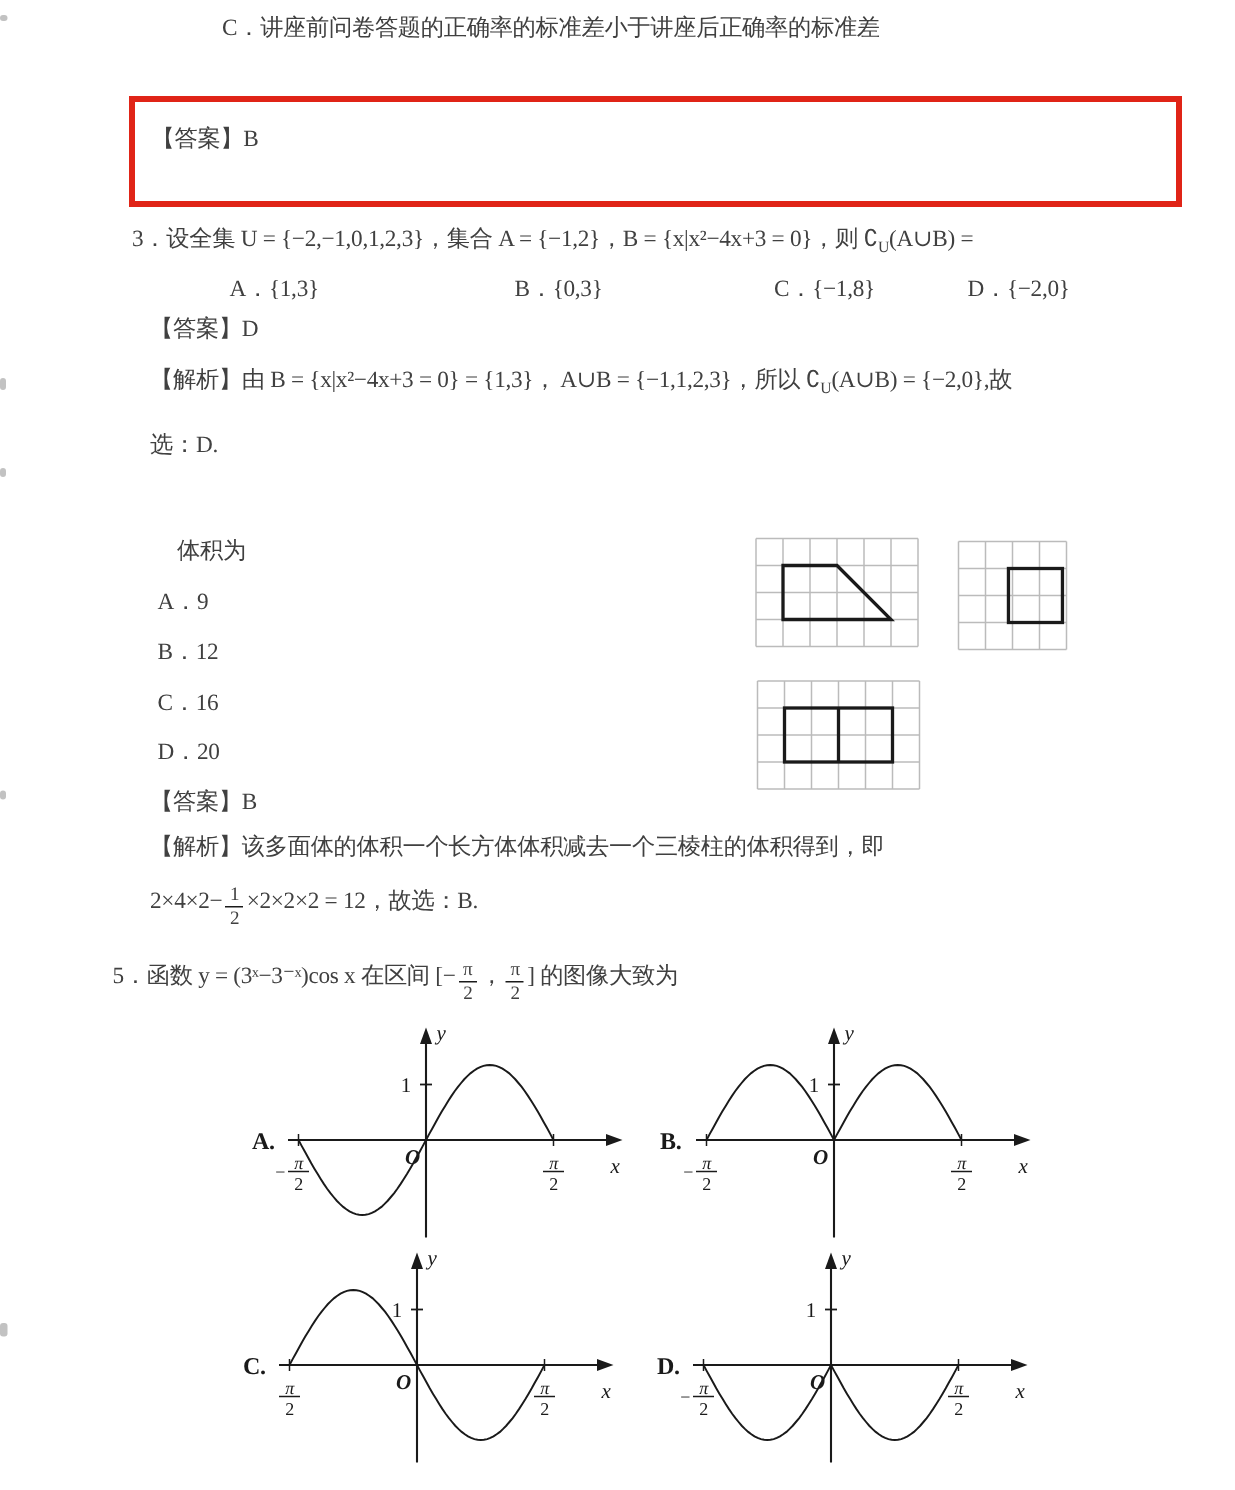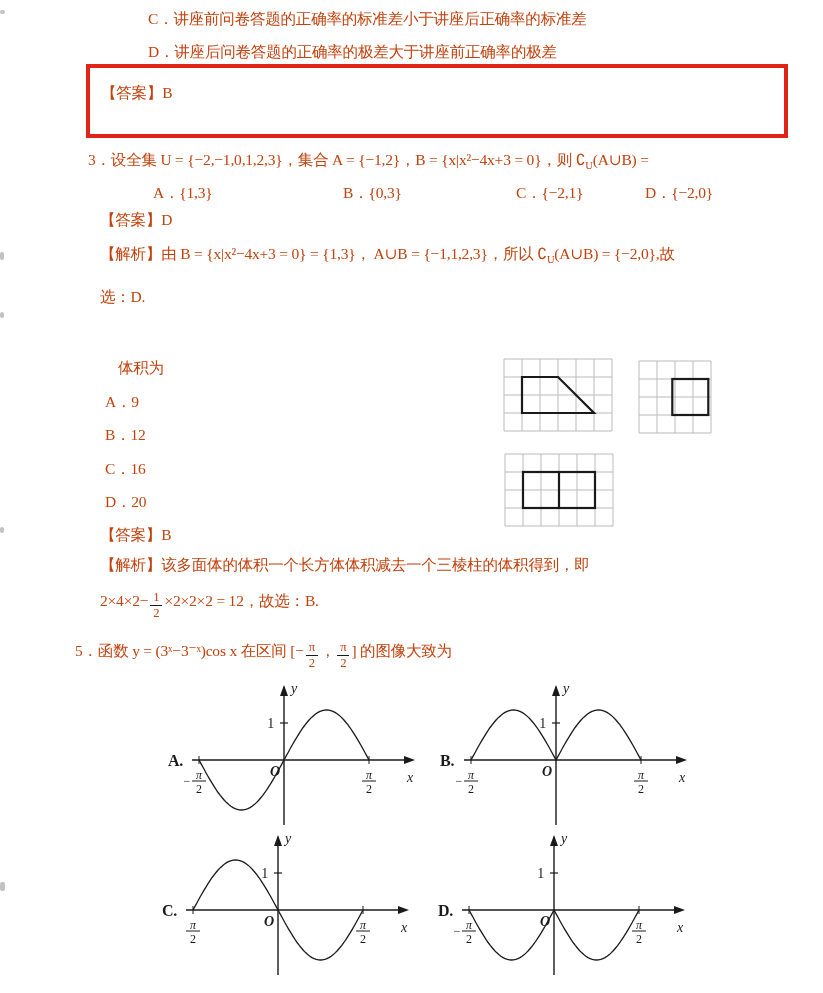--- a/index.html
+++ b/index.html
@@ -1,17 +1,17 @@
 <!DOCTYPE html>
 <html><head>
 <meta charset="utf-8">
 <style>
   html,body{margin:0;padding:0;background:#ffffff;}
   .page{position:relative;width:823px;height:993px;background:#fff;overflow:hidden;
-        font-family:"Liberation Serif","DejaVu Serif",serif;color:#c2410c;
+        font-family:"Liberation Serif","DejaVu Serif",serif;color:#404040;
         font-size:15.5px;letter-spacing:-0.2px;text-decoration:underline;}
   .line{position:absolute;white-space:nowrap;line-height:22px;}
   .red-box{position:absolute;border:4px solid #e02417;box-sizing:border-box;}
   sub{font-size:0.68em;line-height:0;}
   .frac{display:inline-block;vertical-align:-0.85em;text-align:center;
         font-size:0.82em;line-height:1;margin:0 2px;}
   .frac .num{display:block;border-bottom:1px solid #1a1a1a;padding:0 3px 1px;}
   .frac .den{display:block;padding-top:1px;}
   .optspan{position:absolute;white-space:nowrap;margin-left:48px;}
   .fig{position:absolute;}
@@ -24,31 +24,30 @@
 
 <div class="page">
 
   <div class="artifact" style="left:0;top:10px;width:5px;height:4px"></div>
   <div class="artifact" style="left:0;top:252px;width:4px;height:8px"></div>
   <div class="artifact" style="left:0;top:312px;width:4px;height:6px"></div>
   <div class="artifact" style="left:0;top:527px;width:4px;height:6px"></div>
   <div class="artifact" style="left:0;top:882px;width:5px;height:9px"></div>
 
   <div class="line" style="left:148px;top:8px">C．讲座前问卷答题的正确率的标准差小于讲座后正确率的标准差</div>
-  <div class="line" style="left:148px;top:41px">D．讲座后问卷答题的正确率的极差大于讲座前正确率的极差</div>
 
   <div class="red-box" style="left:86px;top:64px;width:702px;height:74px"></div>
   <div class="line" style="left:101px;top:82px">【答案】B</div>
 
   <div class="line" style="left:88px;top:149px"><span>3．设全集 U = {−2,−1,0,1,2,3}，集合 A = {−1,2}，B = {x|x²−4x+3 = 0}，则 ∁</span><sub>U</sub><span>(A∪B) =</span></div>
 
   <div class="line" style="left:0;top:182px;width:823px">
     <span class="optspan" style="left:105px">A．{1,3}</span>
     <span class="optspan" style="left:295px">B．{0,3}</span>
-    <span class="optspan" style="left:468px">C．{−2,1}</span>
+    <span class="optspan" style="left:468px">C．{−1,8}</span>
     <span class="optspan" style="left:597px">D．{−2,0}</span>
   </div>
 
   <div class="line" style="left:100px;top:209px">【答案】D</div>
   <div class="line" style="left:100px;top:243px"><span>【解析】由 B = {x|x²−4x+3 = 0} = {1,3}， A∪B = {−1,1,2,3}，所以 ∁</span><sub>U</sub><span>(A∪B) = {−2,0},故</span></div>
   <div class="line" style="left:100px;top:286px">选：D.</div>
 
   <div class="line" style="left:118px;top:357px">体积为</div>
   <div class="line" style="left:105px;top:391px">A．9</div>
   <div class="line" style="left:105px;top:424px">B．12</div>

